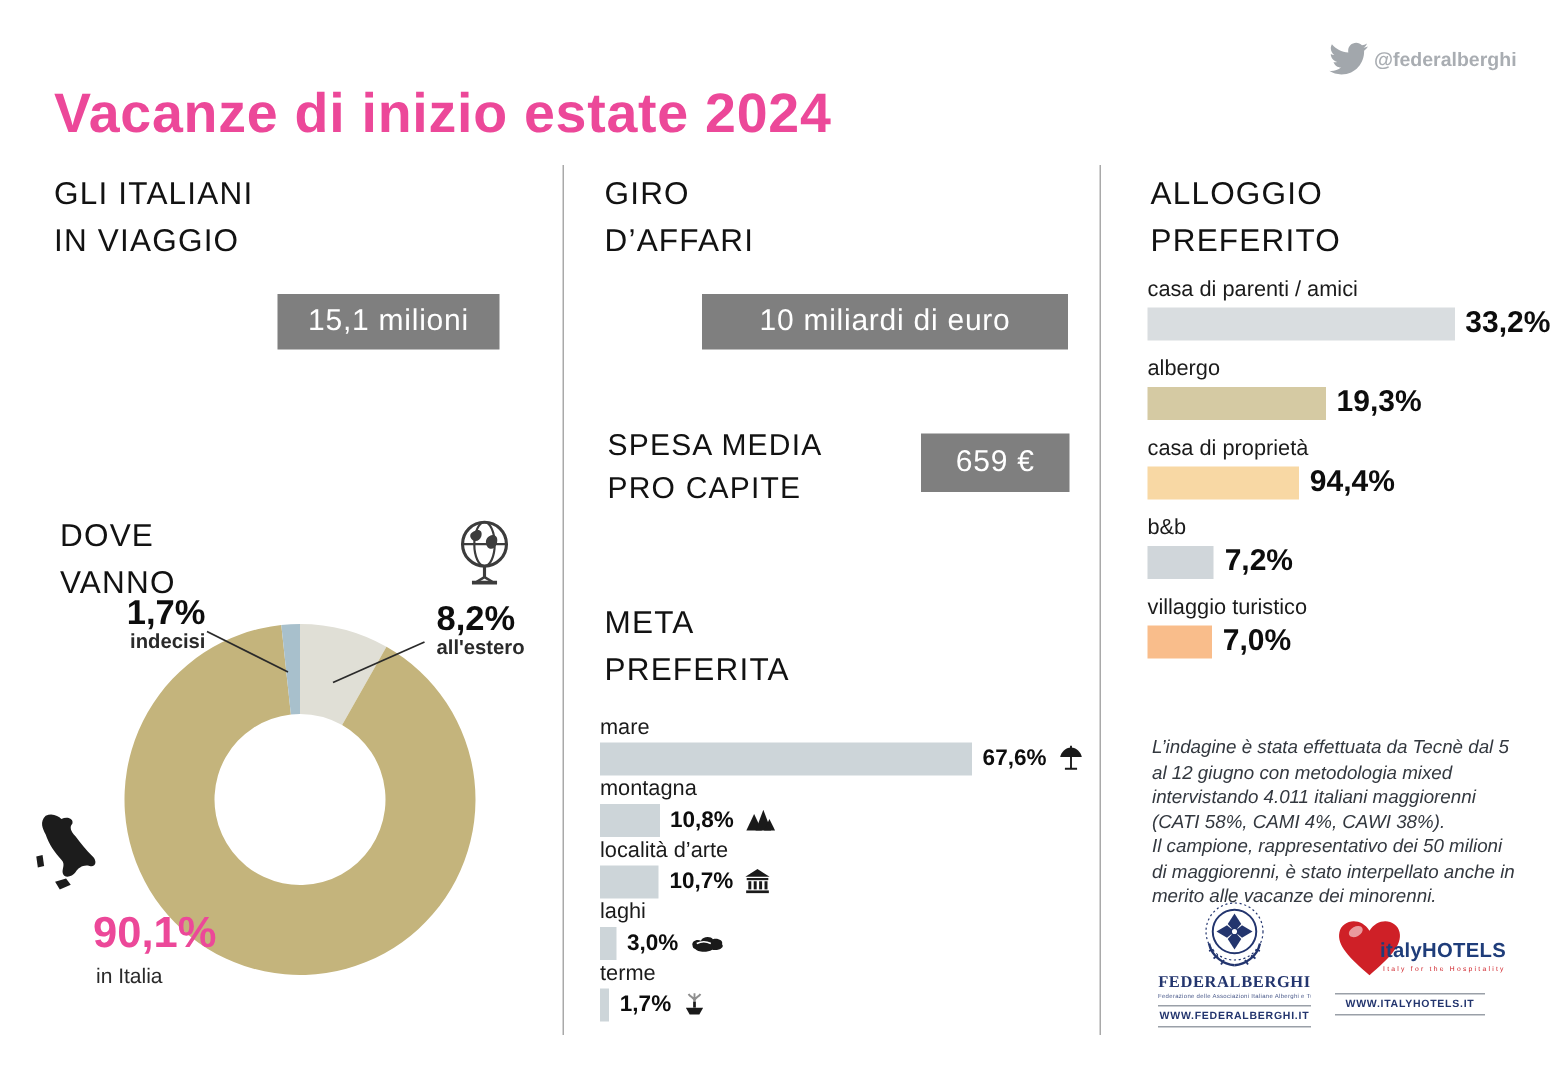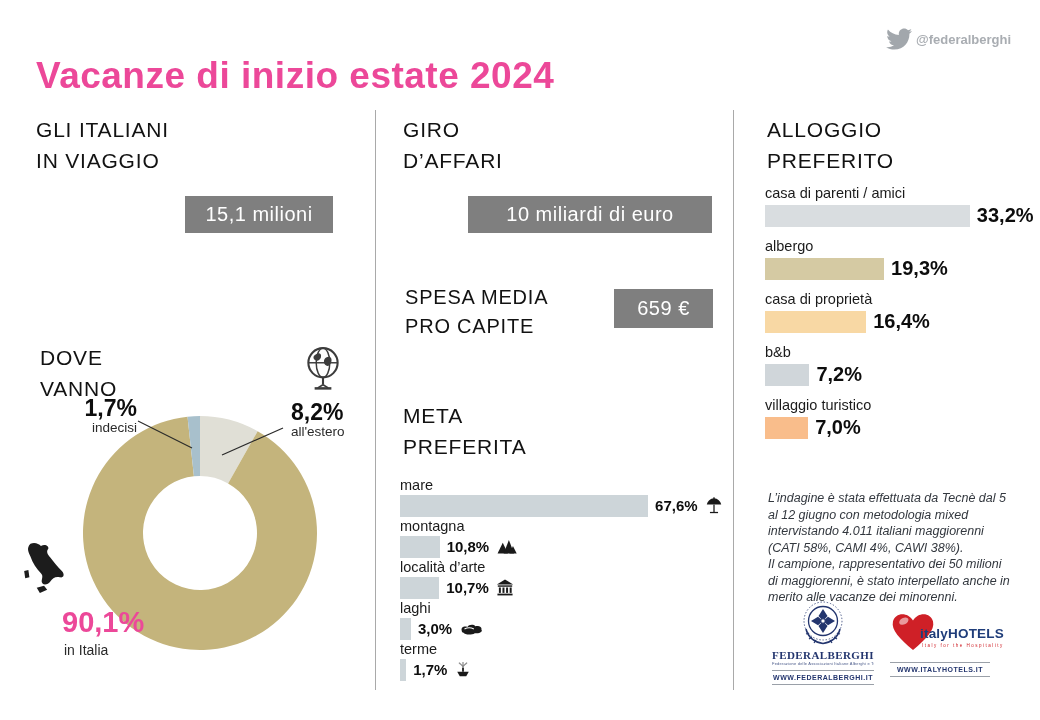--- a/index.html
+++ b/index.html
@@ -7,21 +7,21 @@
         font-family:"Liberation Sans",sans-serif;color:#141414;}
   .title{position:absolute;left:36px;top:30px;font-size:37px;font-weight:bold;color:#ec4899;letter-spacing:0.5px;}
   .twitter{position:absolute;left:886px;top:28px;display:flex;align-items:center;gap:4px;
            color:#a9adb2;font-size:13px;font-weight:bold;text-decoration:none;}
   .vdiv{position:absolute;top:110px;height:580px;width:1px;background:#a9a9a9;}
   .sec-h{position:absolute;font-size:21px;line-height:31px;letter-spacing:0.8px;color:#121212;font-weight:400;}
   .badge{position:absolute;background:#7f7f7f;color:#fff;display:flex;align-items:center;justify-content:center;
          font-size:20px;letter-spacing:0.5px;}
   .callout{position:absolute;}
   .callout .big{font-size:23px;font-weight:bold;color:#0d0d0d;line-height:24px;}
-  .callout .sub{font-size:13.5px;color:#2a2a2a;line-height:16px;}
+  .callout .sub{font-size:13.5px;color:#2a2a2a;line-height:16px;font-weight:bold;}
   .big90{position:absolute;left:46px;top:606px;font-size:29px;font-weight:bold;color:#ec4899;margin-left:16px;}
   .sub90{position:absolute;left:64px;top:642px;font-size:14px;color:#2a2a2a;}
   
   #meta-rows{position:absolute;left:400px;top:478px;width:332px;}
   .m-row{margin-bottom:2px;}
   .m-label{font-size:14.5px;line-height:15px;color:#1b1b1b;margin-bottom:1px;}
   .m-line{display:flex;align-items:center;gap:7px;height:23px;}
   .m-bar{height:22px;background:#cdd5d9;flex:none;}
   .m-val{font-size:15px;font-weight:bold;color:#0d0d0d;white-space:nowrap;}
   .m-icon{display:flex;align-items:center;}
@@ -237,21 +237,21 @@
         <div class="a-label">albergo</div>
         <div class="a-line">
           <div class="a-bar" style="width: 119.081px; background: rgb(213, 202, 163);"></div>
           <span class="a-val">19,3%</span>
         </div>
       </div>
       <div class="a-row">
         <div class="a-label">casa di proprietà</div>
         <div class="a-line">
           <div class="a-bar" style="width: 101.188px; background: rgb(248, 216, 164);"></div>
-          <span class="a-val">16,4%</span>
+          <span class="a-val">94,4%</span>
         </div>
       </div>
       <div class="a-row">
         <div class="a-label">b&amp;b</div>
         <div class="a-line">
           <div class="a-bar" style="width: 44.424px; background: rgb(208, 214, 218);"></div>
           <span class="a-val">7,2%</span>
         </div>
       </div>
       <div class="a-row">

